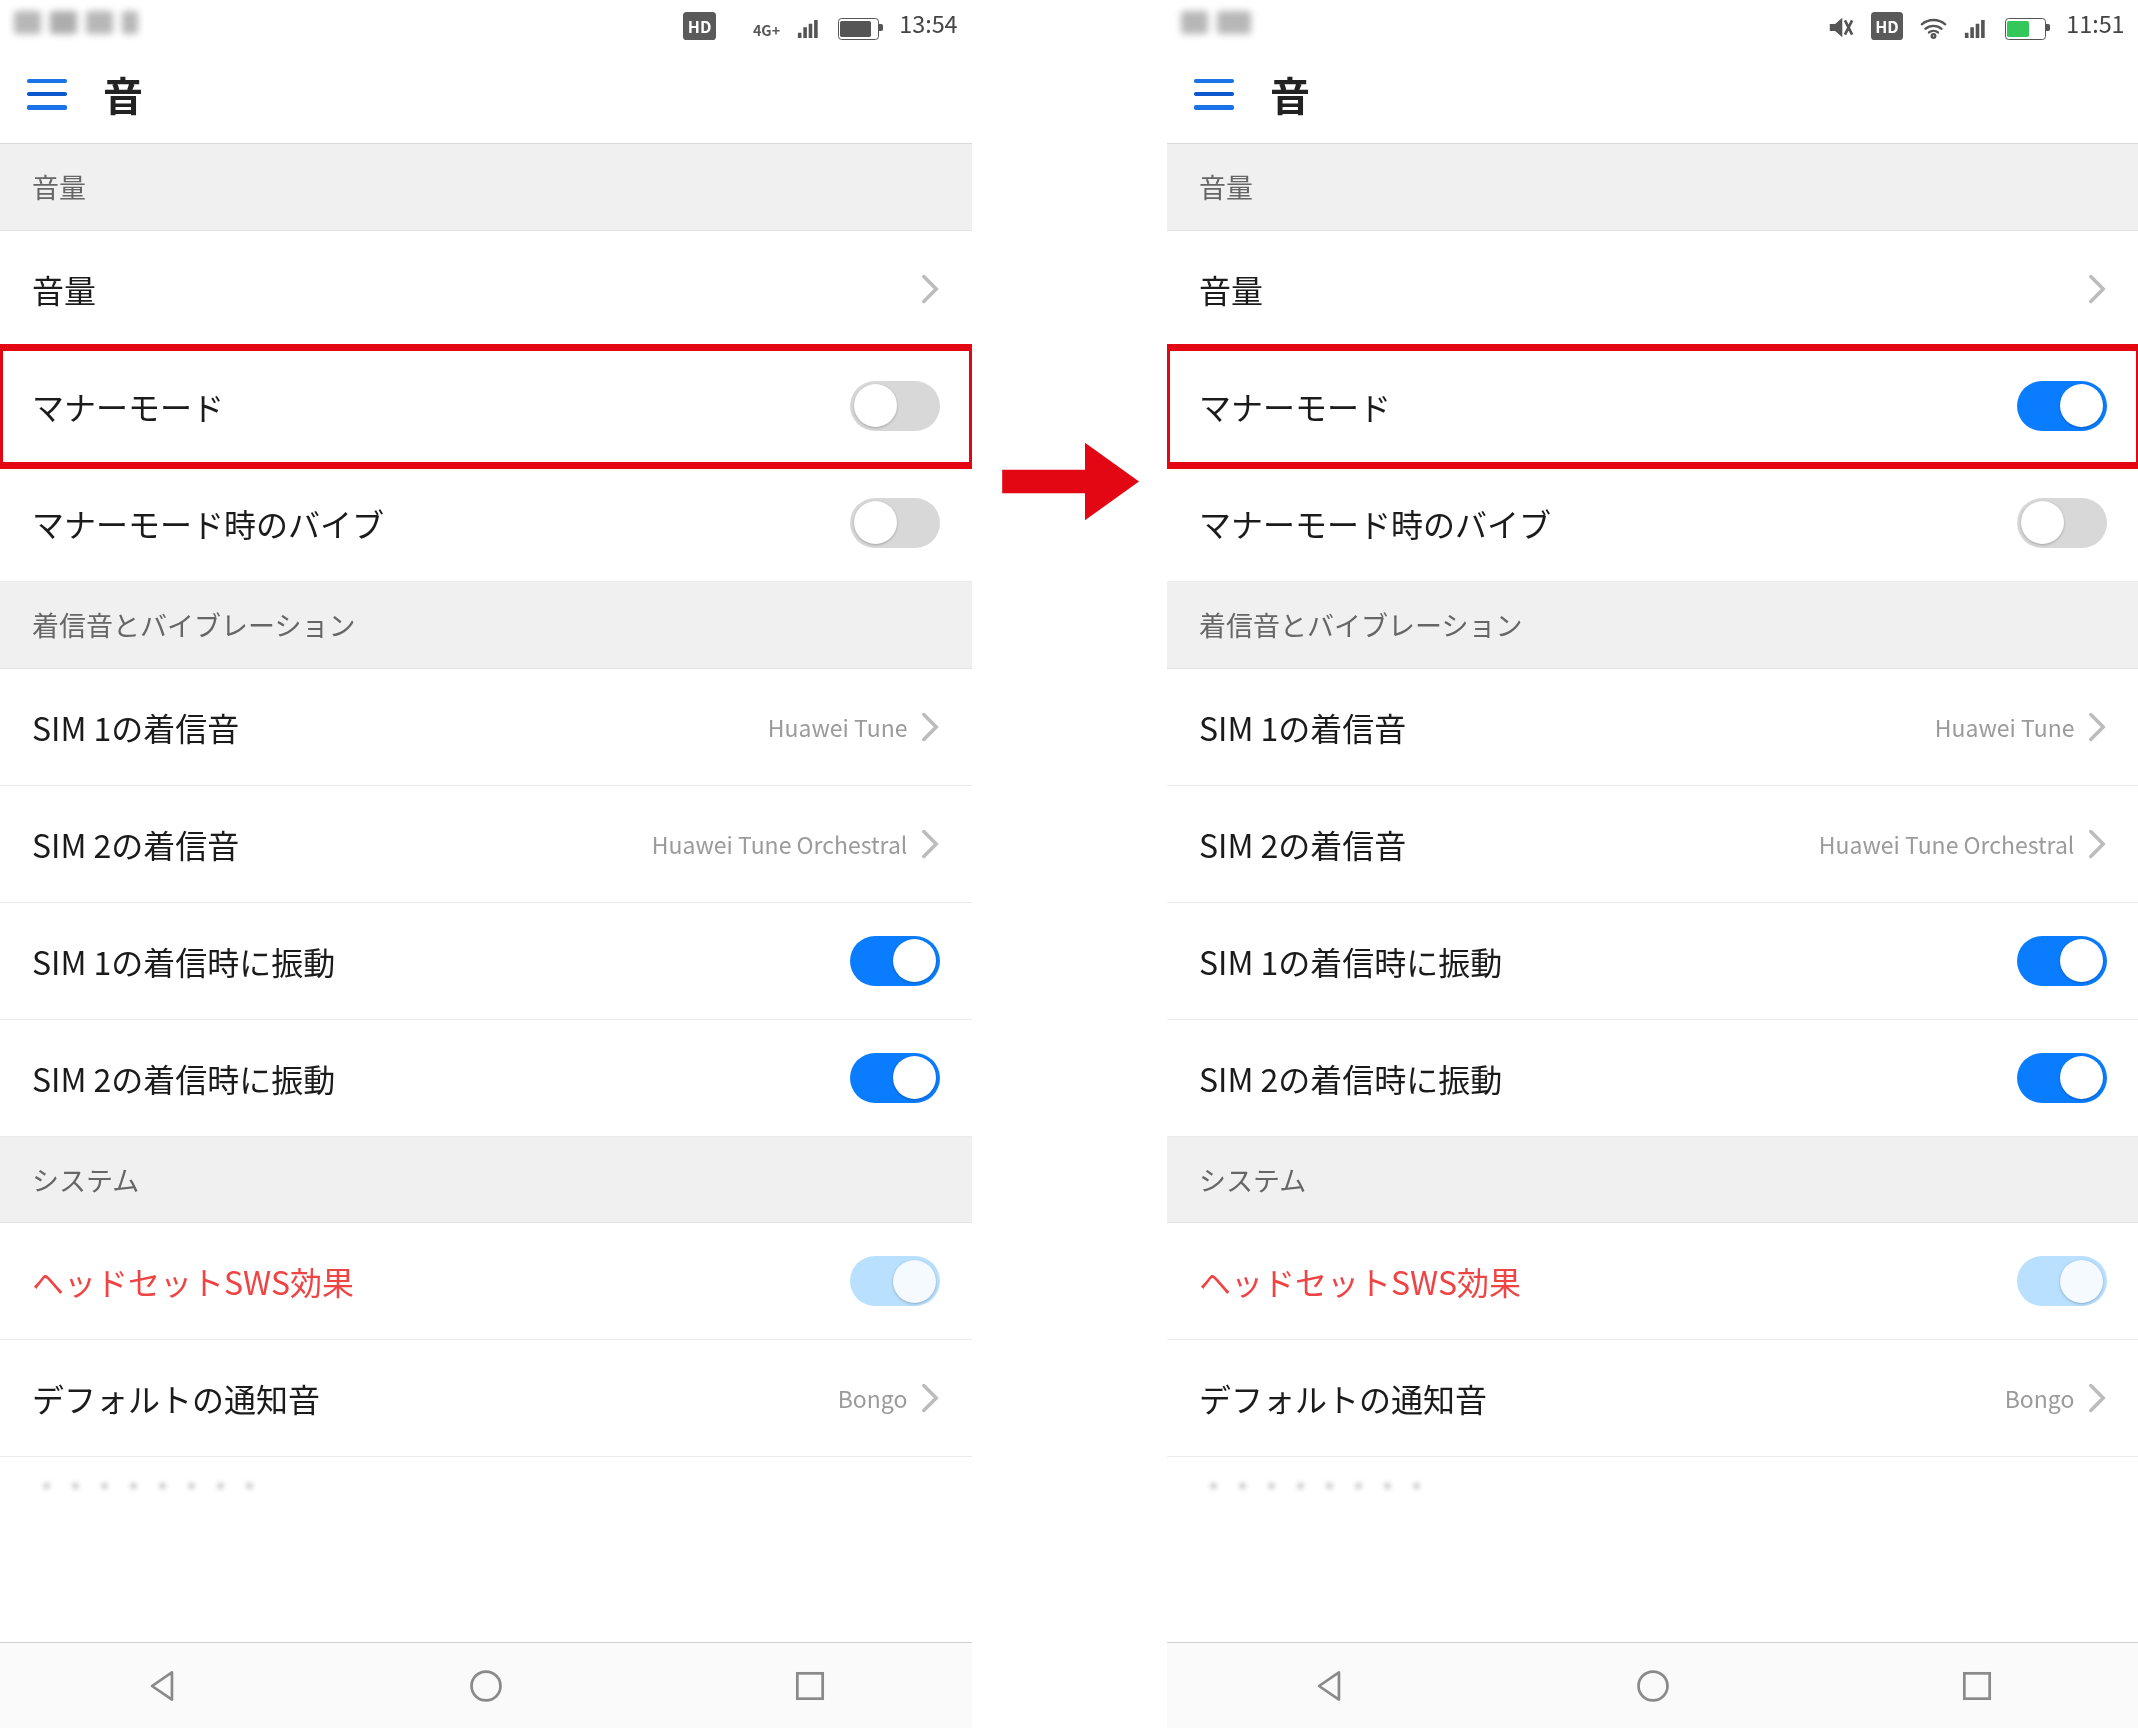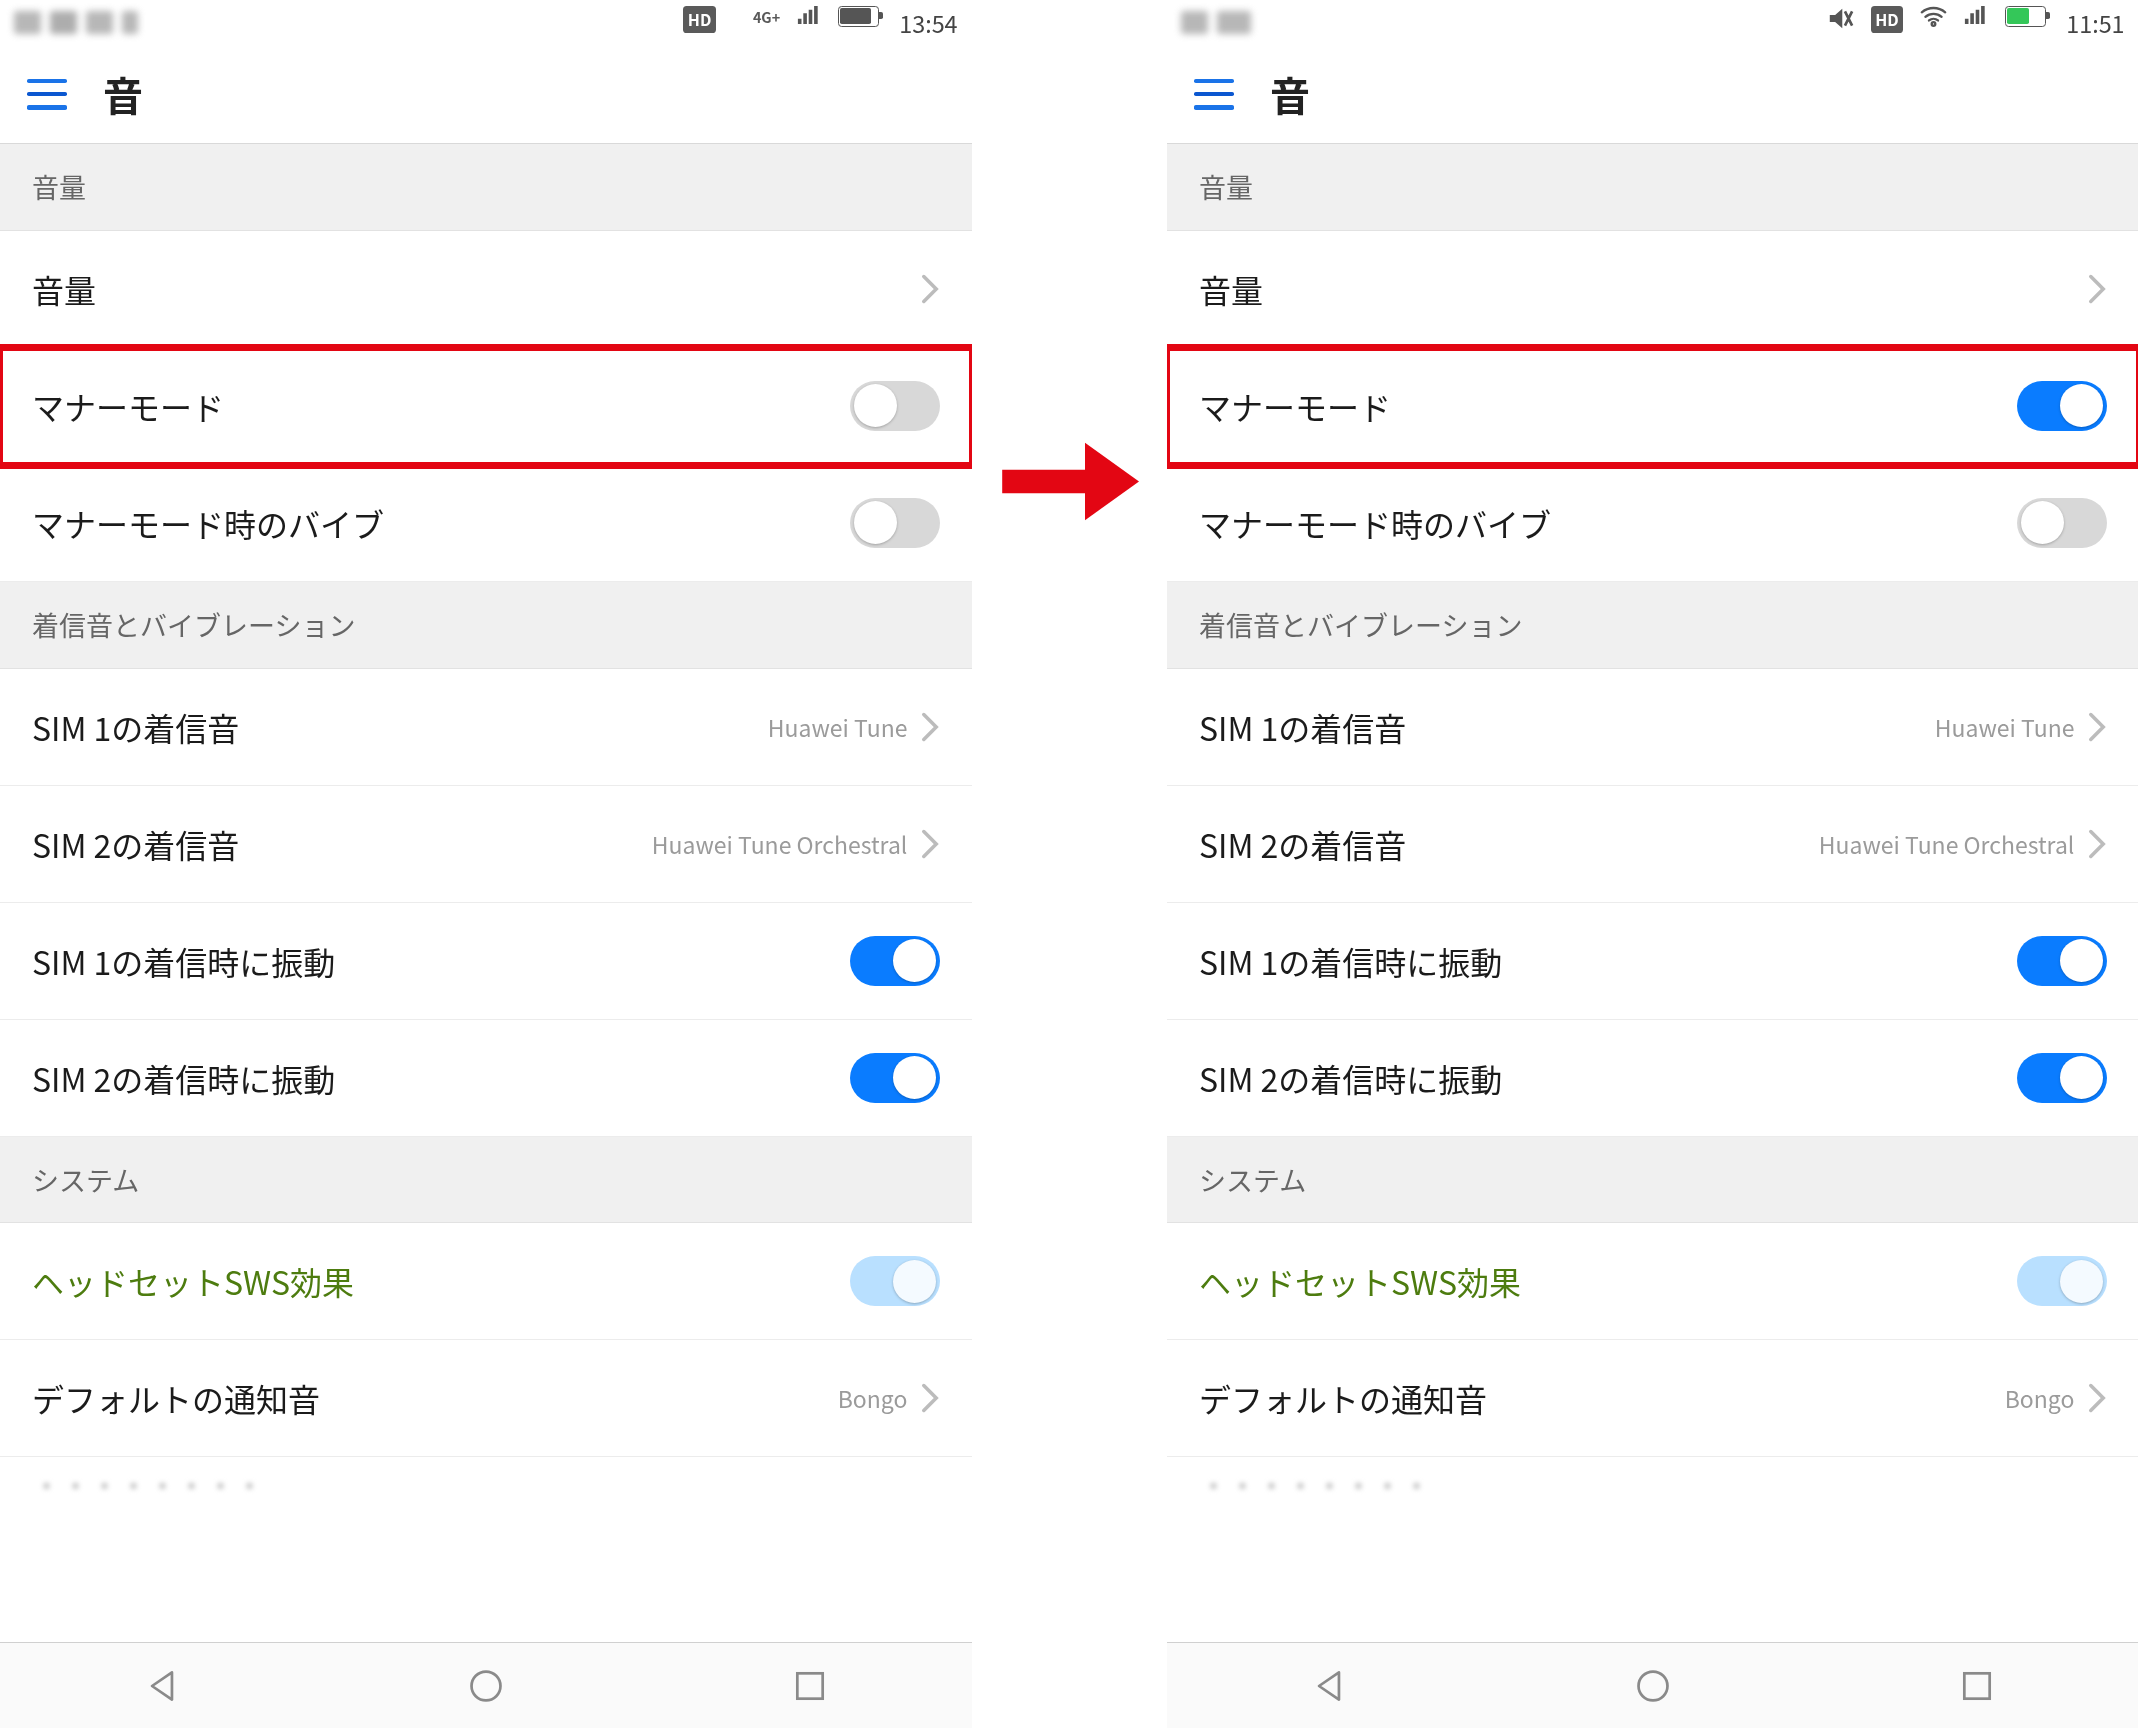--- a/index.html
+++ b/index.html
@@ -6,21 +6,21 @@
     body { background:#fff; width:2139px; height:1728px; display:flex; align-items:flex-start; }
     .stage { position:relative; width:2139px; height:1728px; }
     .phone { position:absolute; width:972px; height:1728px; background:#fff; overflow:hidden; }
     .phone.left { left:0; top:0; }
     .phone.right { left:1167px; top:0; }
     .arrow-wrap { position:absolute; left:990px; top:427px; width:162px; height:108px; display:flex; align-items:center; justify-content:center; }
 
     
     .status-bar { height:45px; display:flex; align-items:center; padding:0 14.4px; font-size:21.6px; color:#4a4a4a; }
     .status-left { display:flex; gap:9px; align-items:center; filter:blur(3.6px); opacity:.6; }
-    .status-right { margin-left:auto; display:flex; gap:17px; align-items:flex-start; }
+    .status-right { margin-left:auto; display:flex; gap:17px; align-items:flex-end; }
     .pix { width:27px; height:23.4px; background:#888; border-radius:2.7px; }
     .hd-badge { background:#5a5a5a; color:#fff; font-size:16px; font-weight:700; padding:1.8px 4.5px; border-radius:3.6px; }
     .sig-4g { font-size:14.4px; font-weight:700; color:#5a5a5a;margin-left:20px; }
     .mute-ico svg{display:block}
     .wifi-ico svg{display:block}
     .sig-bars svg{display:block}
     .batt { width:41px; height:21.6px; border:1.8px solid #555; border-radius:3.6px; position:relative; }
     .batt::after{ content:""; position:absolute; right:-5.4px; top:5.4px; width:3.6px; height:7.2px; background:#555; border-radius:0 1.8px 1.8px 0;}
     .batt .fill{ position:absolute; left:1.8px; top:1.8px; bottom:1.8px; background:#555; border-radius:1.8px; }
     .batt.green .fill{ background:#34c759; }
@@ -31,21 +31,21 @@
     .hamburger { width:40px; height:31px; display:flex; flex-direction:column; justify-content:space-between; }
     .hamburger span{ height:4.5px; background:#1a73e8; border-radius:1.8px; }
     .hamburger span:nth-child(2){ background:#0b57d0; }
     .page-title { font-size:40px; font-weight:600; color:#222; }
 
     
     .sec-head { background:#f0f0f0; color:#666; font-size:27px; padding:23.4px 32px; border-bottom:0.9px solid #e2e2e2; }
 
     .row { display:flex; align-items:center; padding:0 32px; height:117px; border-bottom:0.9px solid #ececec; background:#fff; position:relative; }
     .row .label { font-size:32px; color:#1b1b1b; flex:1; }
-    .row.disabled .label{ color:#4d7c0f; }
+    .row.disabled .label{ color:#ef4444; }
     .row .value { font-size:23px; color:#9b9b9b; margin-right:12.6px; }
     .chev { color:#b8b8b8; }
     .chev svg{display:block}
 
     
     .switch { width:90px; height:50px; border-radius:36px; position:relative; flex:0 0 auto; }
     .switch .knob{ position:absolute; top:3.6px; width:43px; height:43px; border-radius:50%; background:#fff; box-shadow:0 0.9px 2.7px rgba(0,0,0,.25); }
     .switch.off { background:#d8d8d8; }
     .switch.off .knob{ left:3.6px; }
     .switch.on  { background:#0a7cff; }

